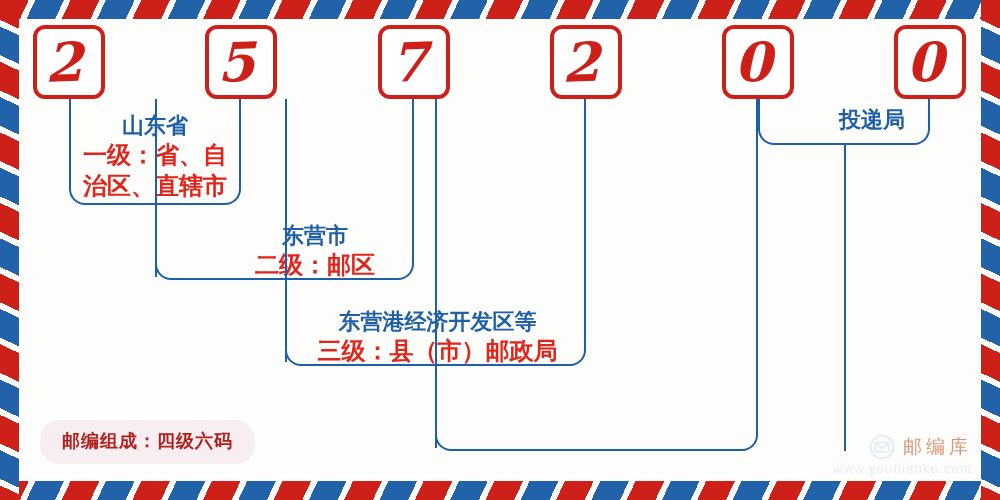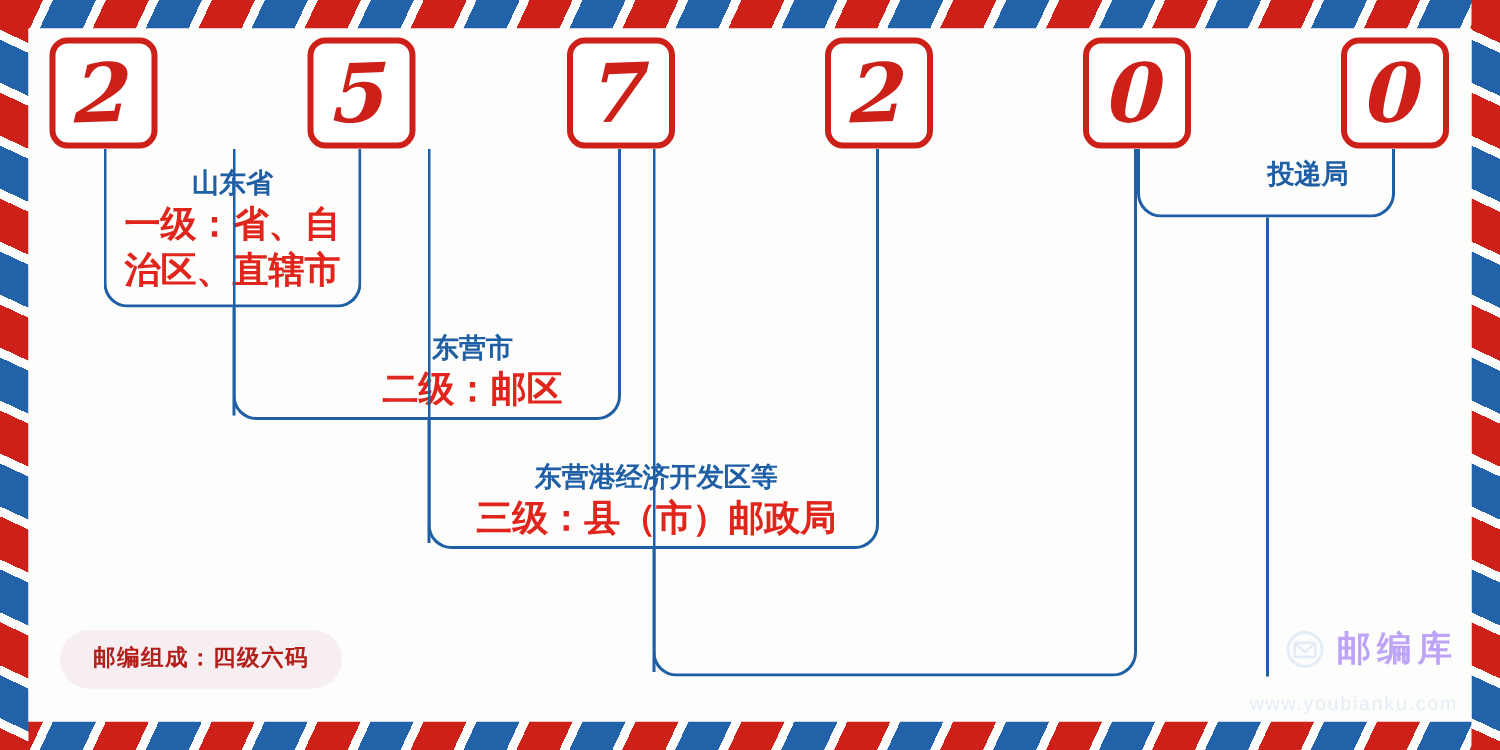--- a/index.html
+++ b/index.html
@@ -84,21 +84,21 @@
     box-sizing:border-box;
     border-left:2.5px solid #1f5fa6;
   }
 
   
   .label-group{position:absolute;text-align:center;}
   .label-main{
     font-family:"DejaVu Serif","Liberation Serif",serif;
     font-weight:700;
     color:#1f5fa6;
-    font-size:18px;
+    font-size:22px;
     line-height:1.22;
     white-space:nowrap;
   }
   .label-sub{
     font-family:"Liberation Sans","DejaVu Sans",sans-serif;
     font-weight:700;
     color:#e0251c;
     font-size:24px;
     line-height:1.3;
     white-space:nowrap;
@@ -106,41 +106,41 @@
 
   
   .pill{
     position:absolute;
     left:40px;top:420px;
     padding:9px 22px 11px 22px;
     background:#f6eef0;
     border-radius:20px;
     font-family:"DejaVu Serif","Liberation Serif",serif;
     font-weight:700;
-    font-size:15px;
+    font-size:18px;
     color:#b3201c;
     letter-spacing:1px;
     white-space:nowrap;
   }
 
   
   .watermark{
     position:absolute;right:28px;bottom:24px;
     display:flex;flex-direction:column;align-items:flex-end;
     opacity:.55;
   }
   .wm-row{display:flex;align-items:center;gap:8px;}
   .wm-logo{width:26px;height:26px;}
   .wm-name{
     font-family:"DejaVu Serif","Liberation Serif",serif;
-    font-size:23px;font-weight:700;color:#8b5cf6;letter-spacing:4px;
+    font-size:19px;font-weight:400;color:#c2410c;letter-spacing:4px;
   }
   .wm-url{
     font-family:"Liberation Sans","DejaVu Sans",sans-serif;
-    font-size:13px;color:#cfe0f5;letter-spacing:1.2px;margin-top:13px;
+    font-size:13px;color:#cfe0f5;letter-spacing:1.2px;margin-top:1px;
   }
 </style>
 </head>
 <body>
 
 <div id="stage">
 
   <div class="edge edge-top"></div>
   <div class="edge edge-bottom"></div>
   <div class="edge edge-left"></div>

